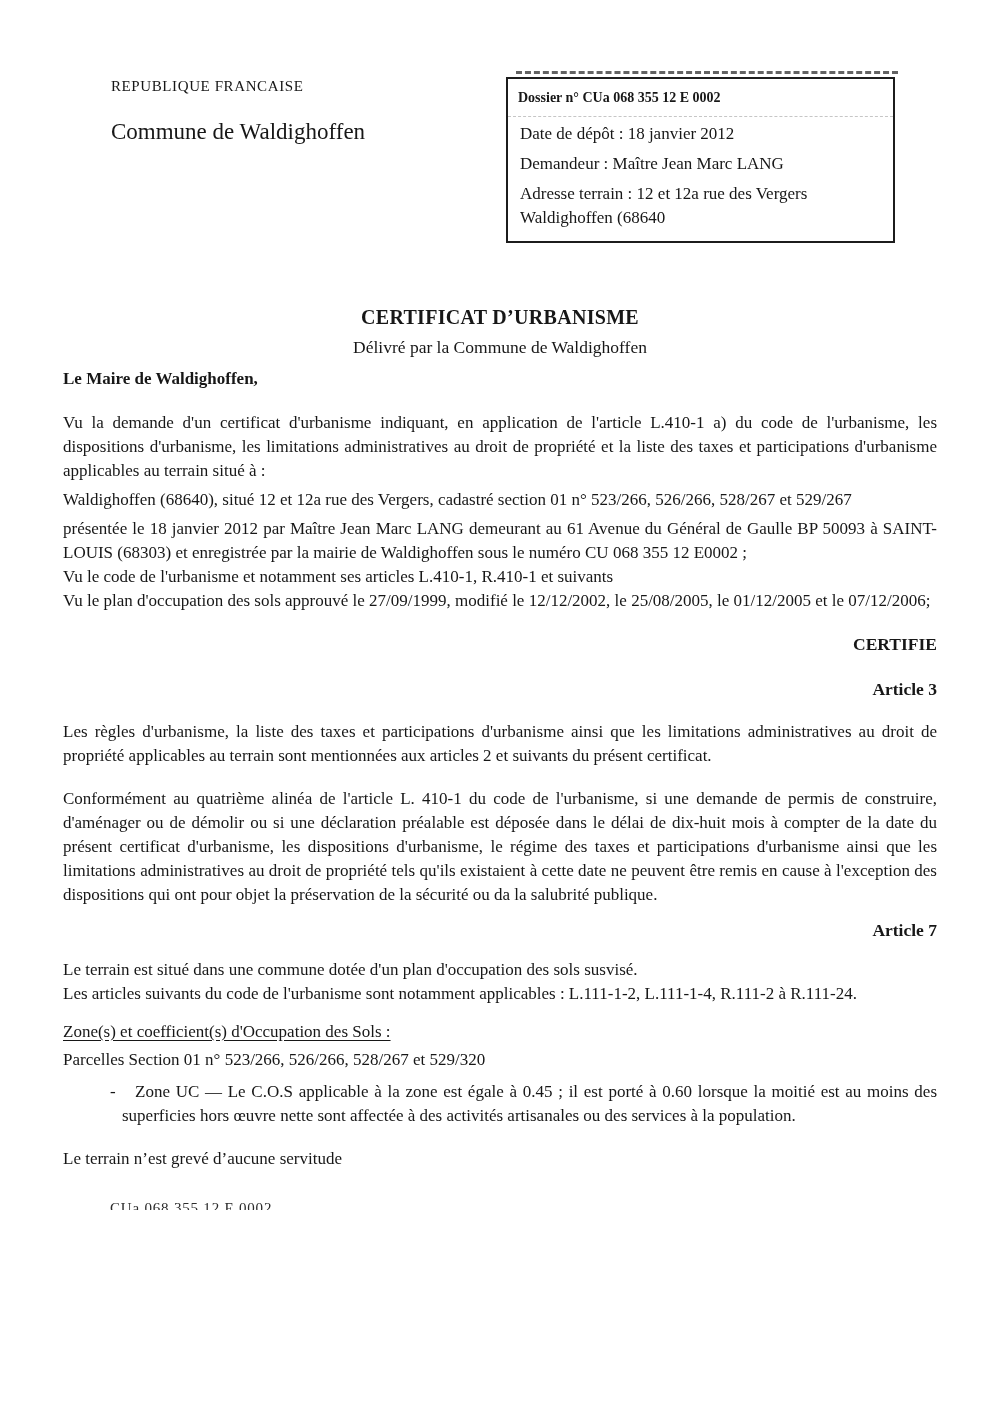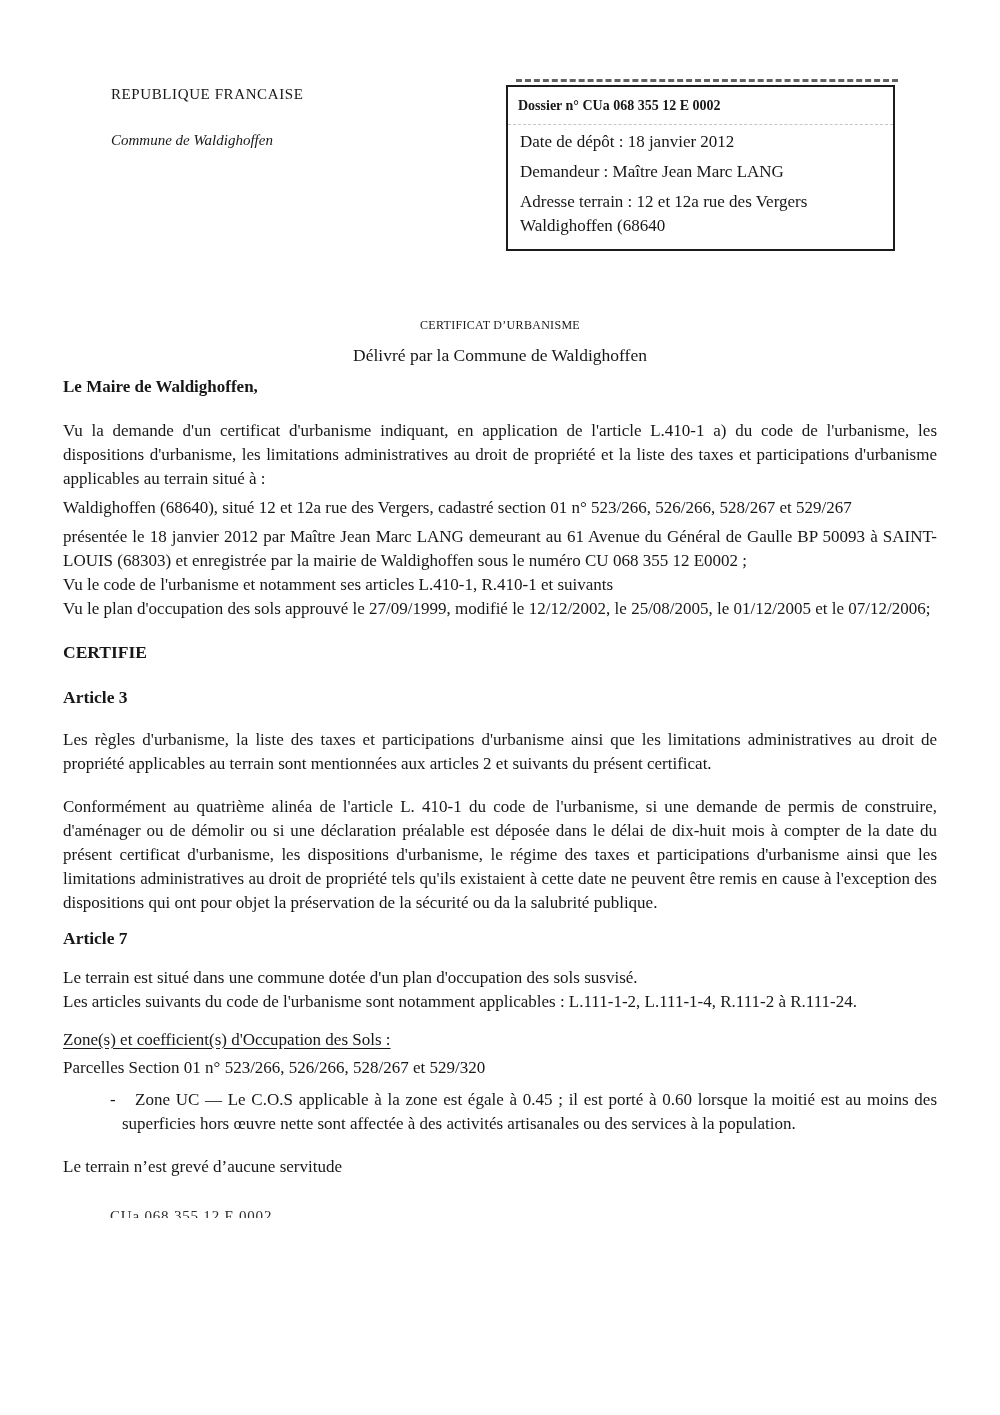--- a/index.html
+++ b/index.html
@@ -1,54 +1,54 @@
 <!DOCTYPE html>
 <html><head>
 <meta charset="utf-8">
 <style>
   html,body { margin:0; padding:0; background:#ffffff; }
   .page {
     position:relative;
     width:1000px; height:1202px;
-    margin:16px auto;
+    margin:8px auto;
     background:#fff;
     color:#171717;
     font-family:"Liberation Serif","DejaVu Serif",serif;
     font-size:17px;
     line-height:24px;
     overflow:hidden;
   }
   
   .header-left { position:absolute; left:111px; top:66px; }
   .republique { font-size:15px; letter-spacing:0.6px; }
-  .commune   { font-size:15px; margin-top:22px;font-style:italic; }
+  .commune   { font-size:23px; margin-top:22px; }
 
   .dossier-box {
     position:absolute; left:506px; top:69px; width:389px;
     border:2px solid #1c1c1c;
     box-sizing:border-box;
     background:#fff;
     padding-bottom:8px;
   }
   
   .dossier-box::before {
     content:""; position:absolute; left:8px; right:-5px; top:-8px;
     border-top:3px dashed #2e2e2e; opacity:0.75;
   }
   .dossier-title { padding:7px 10px 3px; font-weight:700; font-size:14px; }
   .dossier-row { padding:3px 12px; }
   .row-sep { border-top:1px dashed #c6c6c6; margin-top:3px; padding-top:5px; }
   .lbl { font-weight:400; }
 
   
   .content { padding:297px 63px 0; }
-  .doc-title { margin:0; text-align:center; font-weight:400; font-size:12px; letter-spacing:0.3px; line-height:24px; }
+  .doc-title { margin:0; text-align:center; font-weight:700; font-size:20px; letter-spacing:0.3px; line-height:24px; }
   .doc-subtitle { text-align:center; margin-top:6px; font-size:17.5px; }
   .salutation { font-weight:700; margin-top:8px; }
-  .center-h { margin:0; text-align:left; font-weight:700; font-size:17.5px; line-height:24px; }
+  .center-h { margin:0; text-align:right; font-weight:700; font-size:17.5px; line-height:24px; }
   .para { margin:0; }
   .j { text-align:justify; }
   .mt4  { margin-top:4px; }  .mt5  { margin-top:5px; }  .mt8  { margin-top:8px; }
   .mt11 { margin-top:11px; } .mt14 { margin-top:14px; }
   .mt16 { margin-top:16px; } .mt19 { margin-top:19px; }
   .mt20 { margin-top:20px; } .mt21 { margin-top:21px; }
   .zones-heading { text-decoration:underline; text-underline-offset:3px; }
   .bullet { display:flex; }
   .marker { margin-left:47px; width:25px; flex:0 0 25px; }
   .btext  { flex:1; margin-left:-13px; text-indent:13px; }

